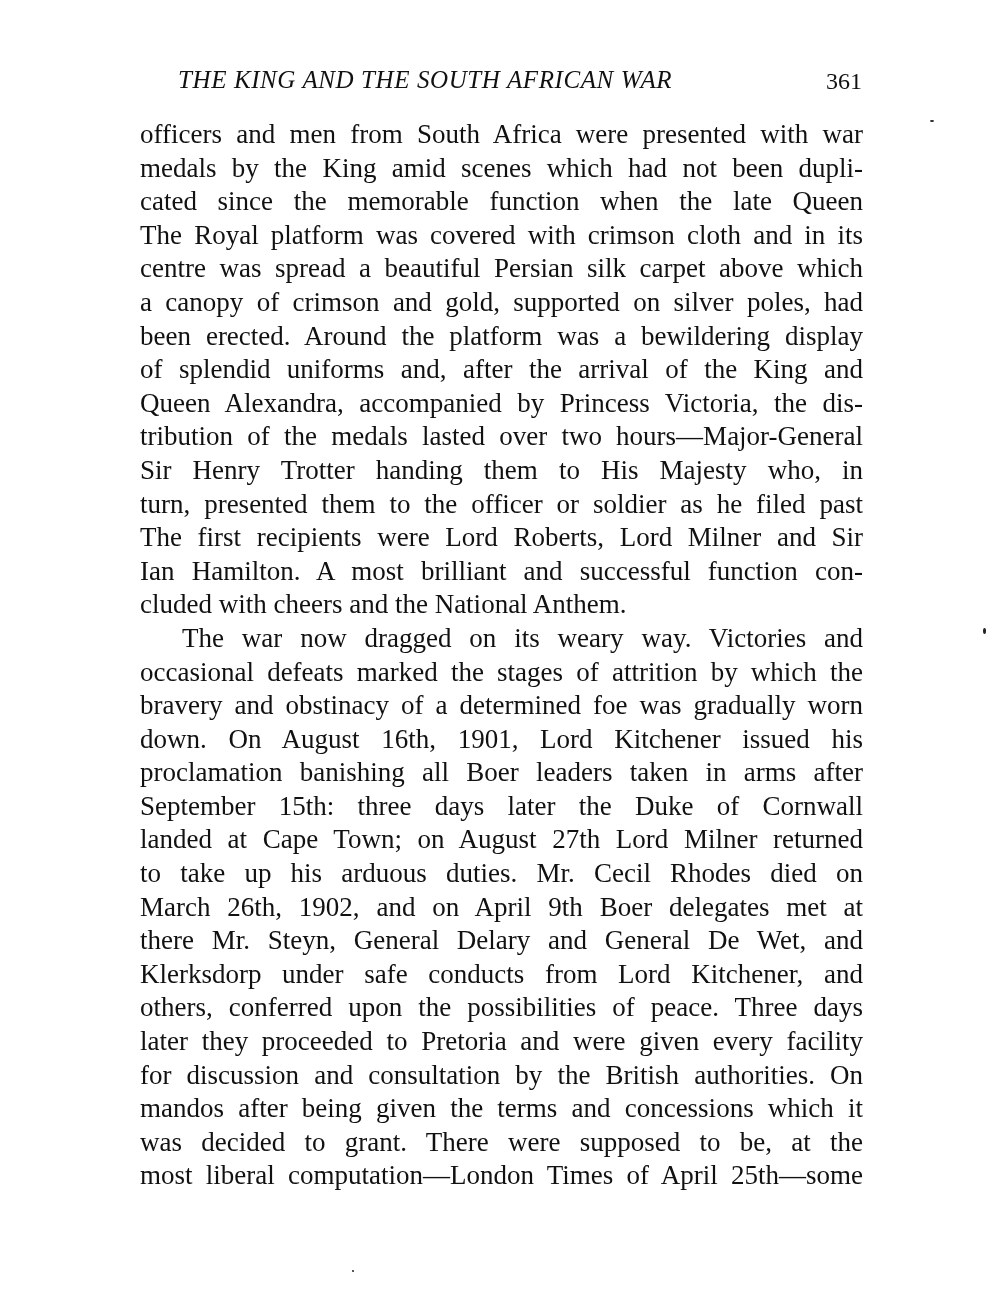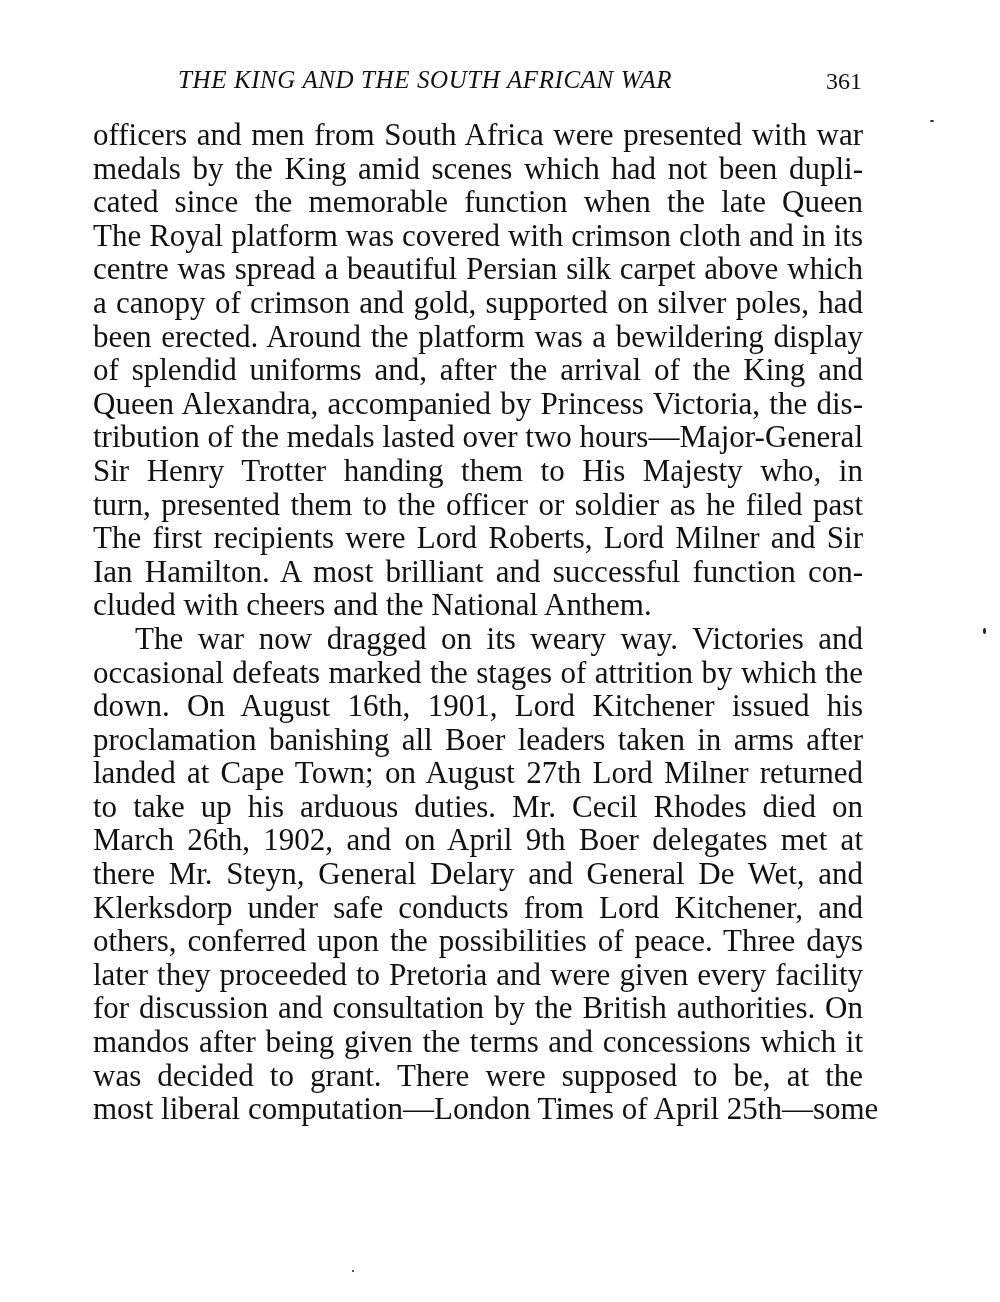--- a/index.html
+++ b/index.html
@@ -2,21 +2,21 @@
 <html><head>
   <meta charset="utf-8">
   <style>
     html, body { margin: 0; padding: 0; background: #ffffff; }
     body { width: 1000px; height: 1302px; position: relative; overflow: hidden; }
     .page { position: absolute; left: 0; top: 0; width: 1000px; height: 1168px; background: #fff; color: #111; font-family: "Liberation Serif", "DejaVu Serif", serif; }
     .running-head { position: absolute; top: 66px; left: 178px; width: 690px; height: 34px; }
     .running-title { position: absolute; left: 0; top: 0; font-style: italic; font-size: 25px; letter-spacing: 0.6px; white-space: nowrap; }
     .page-number { position: absolute; right: 6px; top: 2px; font-size: 24px; text-align: center; }
     .body { position: absolute; left: 93px; top: 118px; width: 770px; }
-    .line { display: block; height: 33.6px; line-height: 33.6px; font-size: 31px; white-space: nowrap; text-align: justify; text-align-last: justify; }
+    .line { display: block; height: 33.6px; line-height: 33.6px; font-size: 27px; white-space: nowrap; text-align: justify; text-align-last: justify; margin-left: 47px; }
     .line.last { text-align-last: left; }
     .line.indent { padding-left: 42px; }
     .line .it { }
     .speck { position: absolute; background: #222; border-radius: 50%; }
   </style>
 </head>
 <body>
 
 <div class="page">
   <div class="running-head">
@@ -38,22 +38,24 @@
       <span class="line">tribution of the medals lasted over two hours—Major-General</span>
       <span class="line">Sir Henry Trotter handing them to His Majesty who, in</span>
       <span class="line">turn, presented them to the officer or soldier as he filed past</span>
       <span class="line">The first recipients were Lord Roberts, Lord Milner and Sir</span>
       <span class="line">Ian Hamilton. A most brilliant and successful function con-</span>
       <span class="line last">cluded with cheers and the National Anthem.</span>
     </div>
     <div>
       <span class="line indent">The war now dragged on its weary way. Victories and</span>
       <span class="line">occasional defeats marked the stages of attrition by which the</span>
+      <span class="line">bravery and obstinacy of a determined foe was gradually worn</span>
       <span class="line">down. On August 16th, 1901, Lord Kitchener issued his</span>
       <span class="line">proclamation banishing all Boer leaders taken in arms after</span>
+      <span class="line">September 15th: three days later the Duke of Cornwall</span>
       <span class="line">landed at Cape Town; on August 27th Lord Milner returned</span>
       <span class="line">to take up his arduous duties. Mr. Cecil Rhodes died on</span>
       <span class="line">March 26th, 1902, and on April 9th Boer delegates met at</span>
       <span class="line">there Mr. Steyn, General Delary and General De Wet, and</span>
       <span class="line">Klerksdorp under safe conducts from Lord Kitchener, and</span>
       <span class="line">others, conferred upon the possibilities of peace. Three days</span>
       <span class="line">later they proceeded to Pretoria and were given every facility</span>
       <span class="line">for discussion and consultation by the British authorities. On</span>
       <span class="line">mandos after being given the terms and concessions which it</span>
       <span class="line">was decided to grant. There were supposed to be, at the</span>

